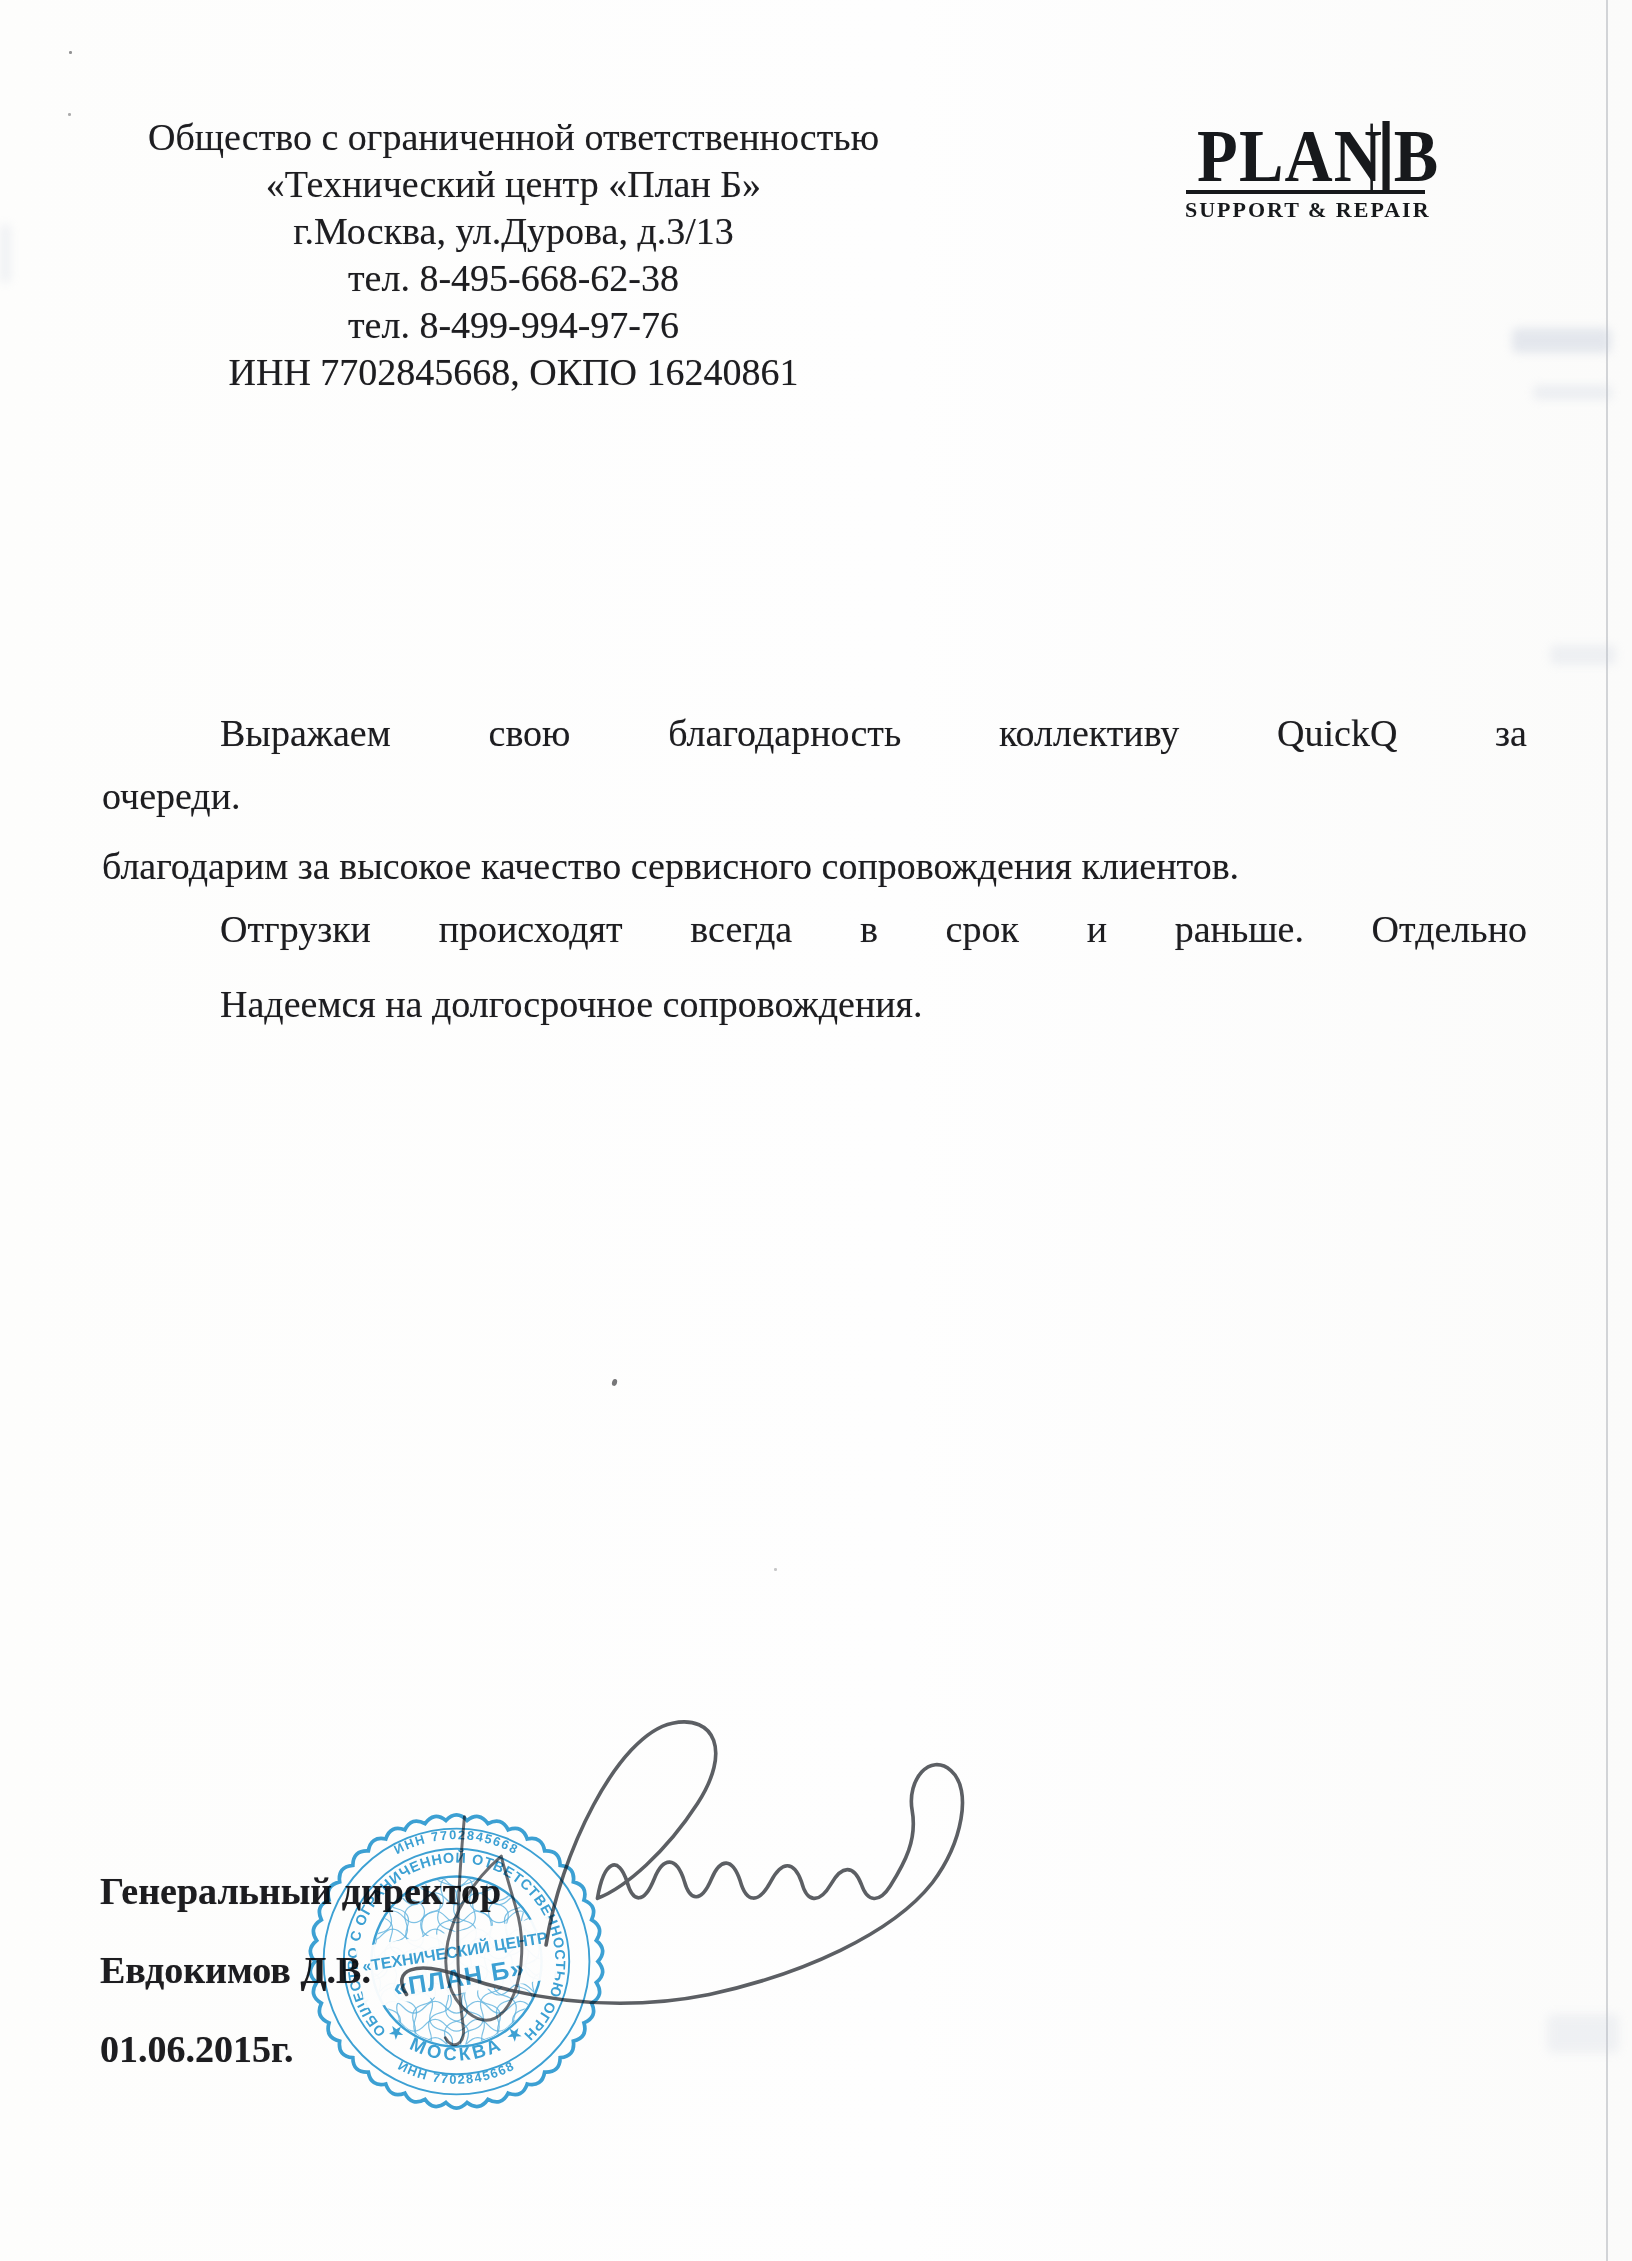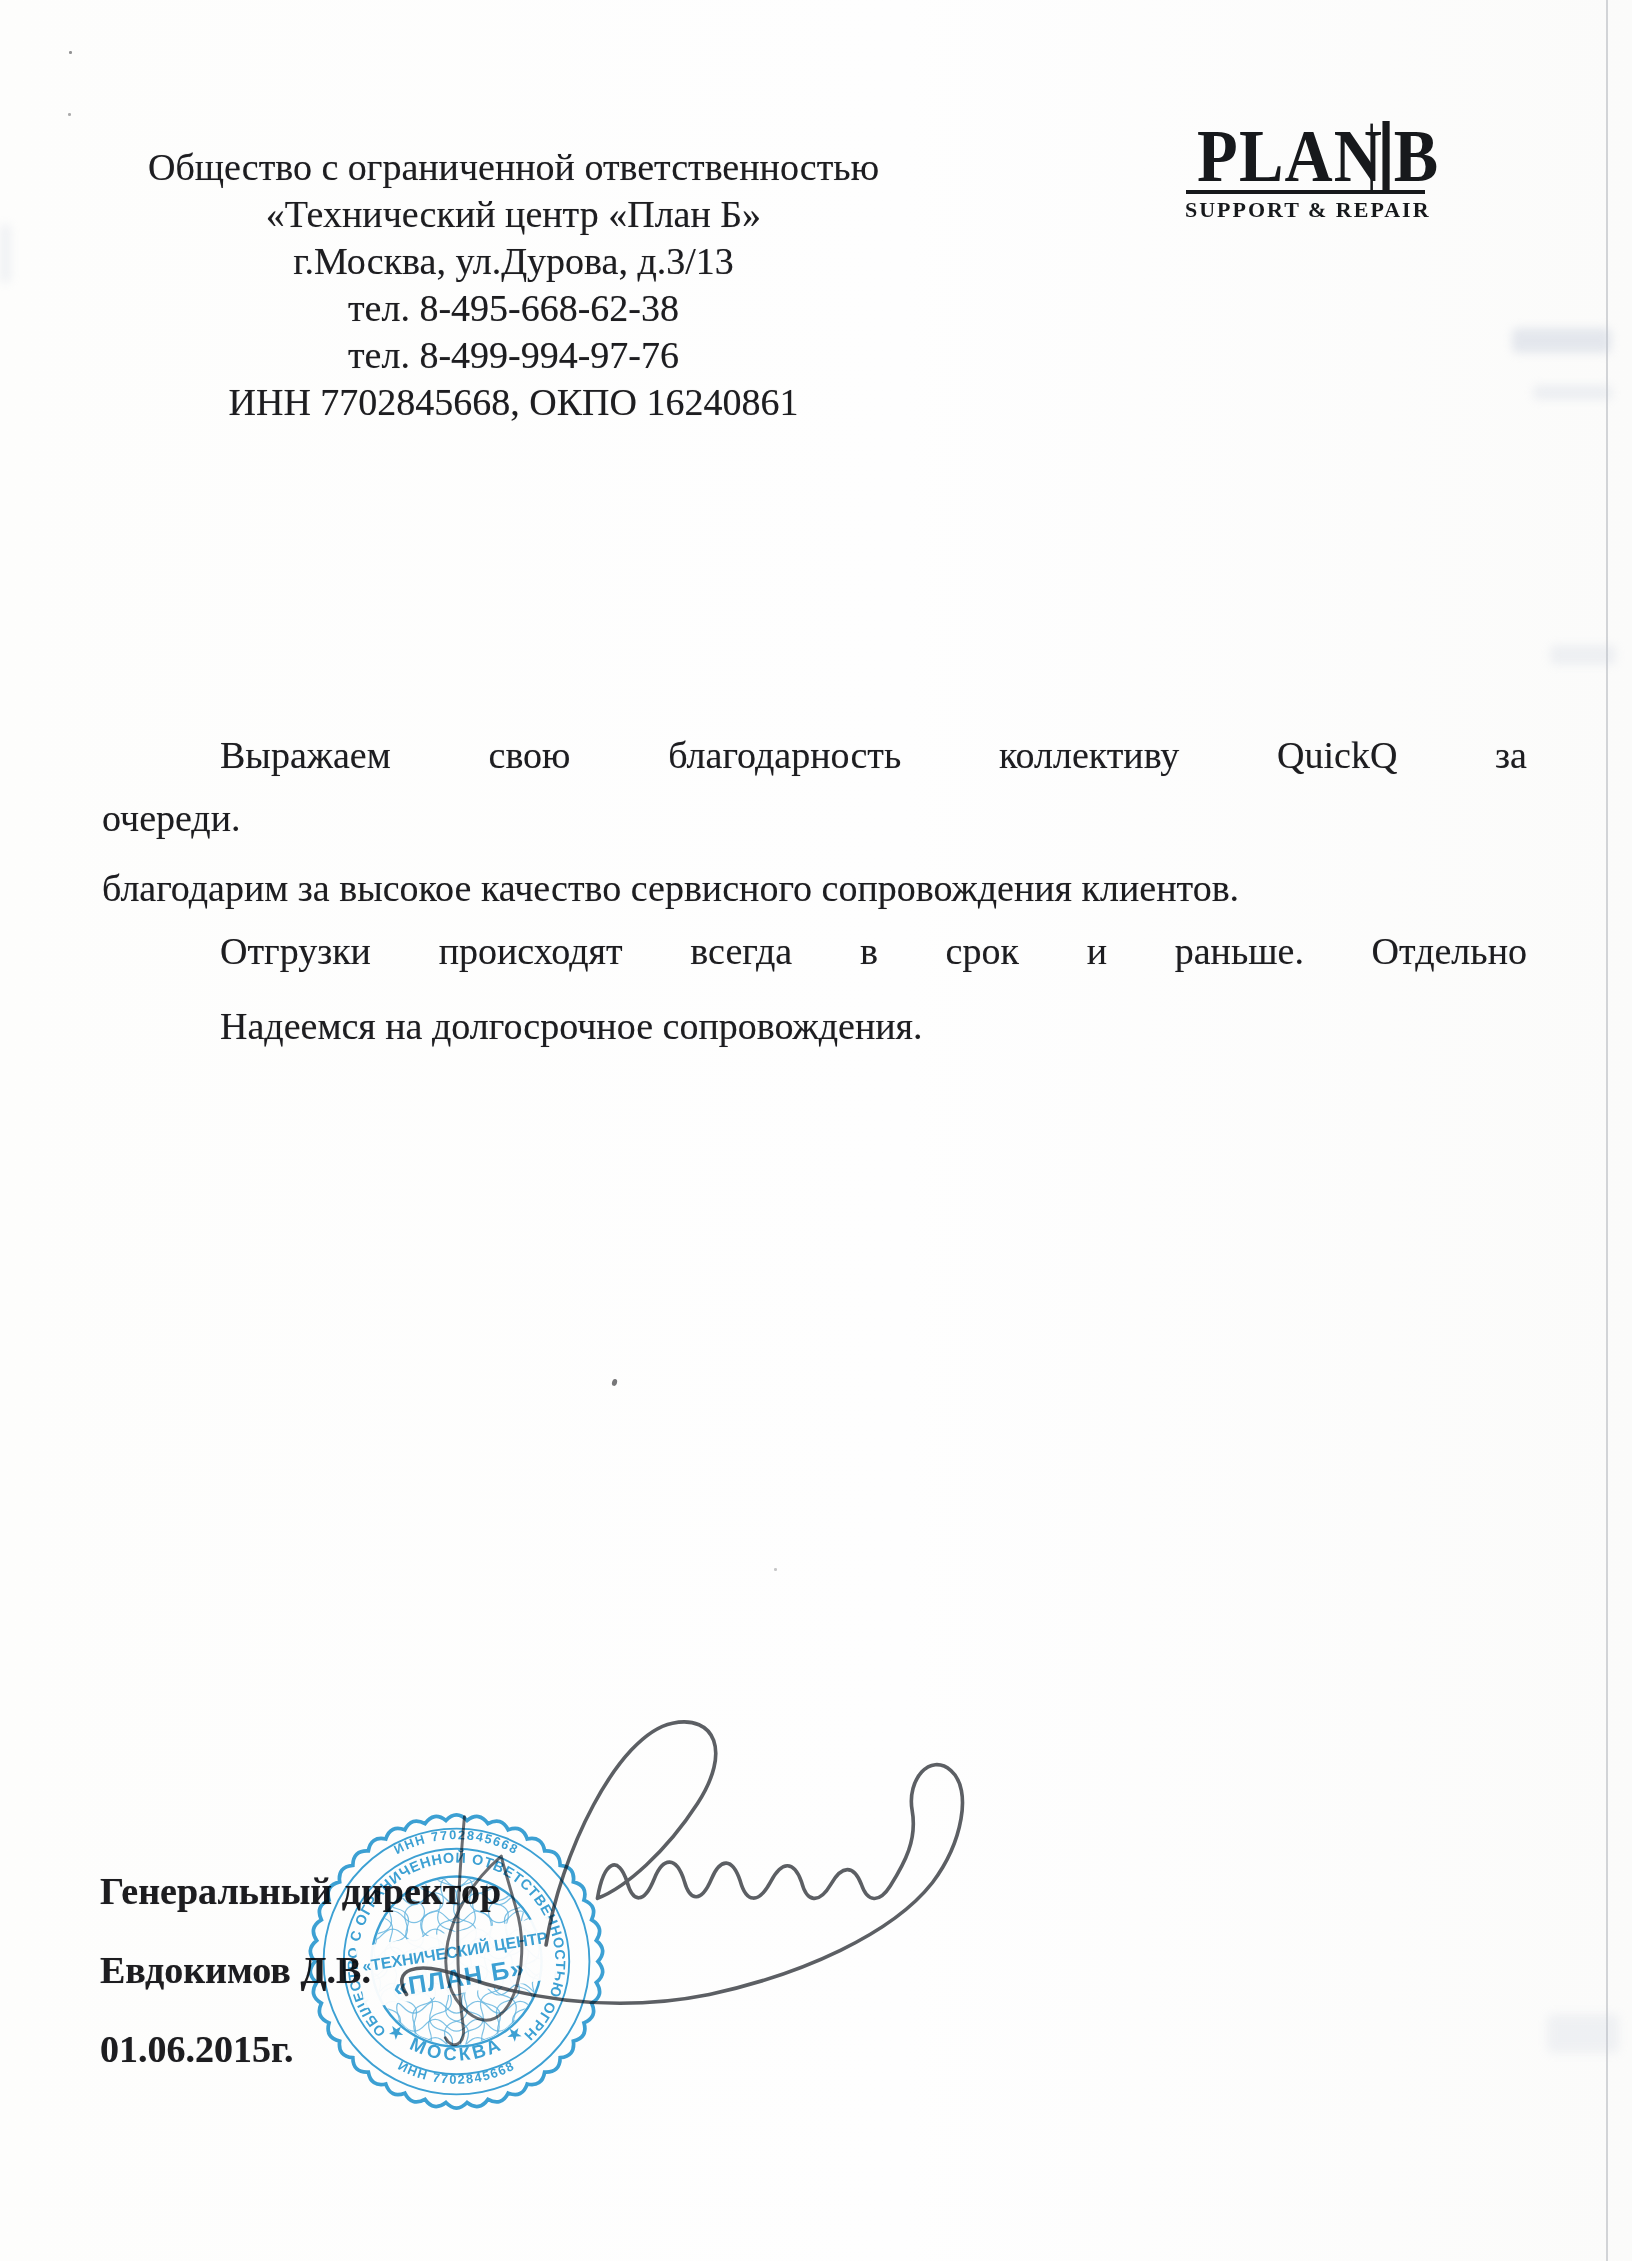--- a/index.html
+++ b/index.html
@@ -6,41 +6,41 @@
   .page{
     position:relative;
     width:1632px;height:2261px;
     overflow:hidden;
     background:linear-gradient(90deg,#fdfdfc 0%,#fefefe 55%,#fbfbfa 100%);
     font-family:"Liberation Serif","DejaVu Serif",serif;
     color:#1d1d20;
   }
   
   .letterhead{
-    position:absolute;left:125px;top:144px;width:777px;
+    position:absolute;left:125px;top:114px;width:777px;
     text-align:center;font-size:38px;
     text-shadow:0 0 0.7px rgba(25,25,30,.45);
   }
   .hline{line-height:47px;white-space:nowrap;}
   
   .logo{position:absolute;left:1185px;top:126px;width:241px;color:#17191c;text-align:center;}
   .logo-word{
     font-size:74px;font-weight:bold;line-height:61px;letter-spacing:1.3px;
     white-space:nowrap;transform:scaleX(.9);transform-origin:50% 50%;
   }
   .logo-b{position:relative;font-weight:bold;margin-left:12px;}
   .logo-b::before{
     content:"";position:absolute;left:-13px;top:7%;bottom:5%;width:8.6px;background:#17191c;
     box-shadow:-16px 0 0 -2.6px #17191c;
   }
   .logo-rule{height:4.6px;background:#17191c;margin:2.6px 1.3px 2.6px 1.3px;}
   .logo-tagline{font-size:22px;font-weight:bold;letter-spacing:2px;white-space:nowrap;}
   
   .bodytext{
-    position:absolute;left:102px;top:724px;width:1425px;
+    position:absolute;left:102px;top:702px;width:1425px;
     font-size:38px;text-shadow:0 0 0.7px rgba(25,25,30,.42);
   }
   .bline{line-height:63px;text-align:justify;text-align-last:justify;}
   .bline.lastline{text-align-last:left;}
   .bline.indent{padding-left:118px;}
   .par2{margin-top:6.6px;}
   .par3{margin-top:12px;}
   
   .signblock{
     position:absolute;left:100px;top:1868px;font-size:38px;

